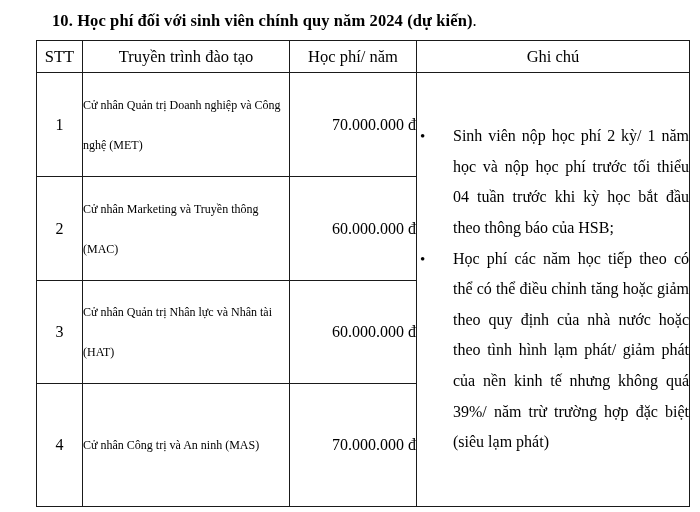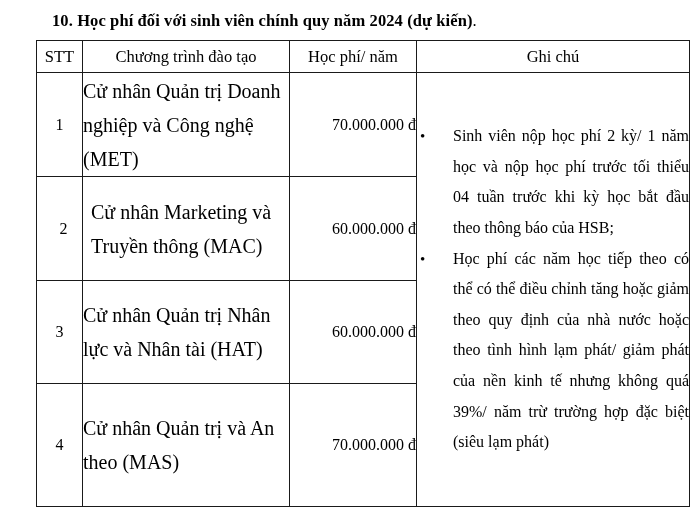--- a/index.html
+++ b/index.html
@@ -72,22 +72,22 @@
 
   
   .cell-stt {
     text-align: center;
     font-size: 16px;
     line-height: 20px;
   }
   .cell-prog {
     text-align: left;
     padding: 6px 8px 6px 11px;
-    font-size: 20px;
-    line-height: 34px;
+    font-size: 12px;
+    line-height: 40px;
   }
   .cell-fee {
     text-align: right;
     font-size: 16px;
     line-height: 20px;
   }
 
   
   .cell-note {
     vertical-align: top;
@@ -118,21 +118,21 @@
     line-height: 30.6px;
     font-size: 15px;
     text-align: left;
   }
   .note-text {
     display: block;
   }
 
   
   .row-1 td { height: 103px; }
-  .row-2 td { height: 103px; padding-left: 8px; }
+  .row-2 td { height: 103px; }
   .row-3 td { height: 102px; }
   .row-4 td { height: 122px; }
 </style>
 </head>
 <body>
 
 <div class="page">
 
   <div class="doc-title">
     <span>10.</span>
@@ -142,21 +142,21 @@
   <table class="fee-table">
     <colgroup>
       <col class="col-stt">
       <col class="col-prog">
       <col class="col-fee">
       <col class="col-note">
     </colgroup>
     <thead>
       <tr>
         <td>STT</td>
-        <td>Chương trình đào tạo</td>
+        <td>Truyền trình đào tạo</td>
         <td>Học phí/ năm</td>
         <td>Ghi chú</td>
       </tr>
     </thead>
     <tbody>
       <tr class="row-1">
         <td class="cell-stt">1</td>
         <td class="cell-prog">Cử nhân Quản trị Doanh nghiệp và Công nghệ (MET)</td>
         <td class="cell-fee">70.000.000 đ</td>
         <td class="cell-note" rowspan="4">
@@ -177,19 +177,19 @@
         <td class="cell-prog">Cử nhân Marketing và Truyền thông (MAC)</td>
         <td class="cell-fee">60.000.000 đ</td>
       </tr>
       <tr class="row-3">
         <td class="cell-stt">3</td>
         <td class="cell-prog">Cử nhân Quản trị Nhân lực và Nhân tài (HAT)</td>
         <td class="cell-fee">60.000.000 đ</td>
       </tr>
       <tr class="row-4">
         <td class="cell-stt">4</td>
-        <td class="cell-prog">Cử nhân Quản trị và An theo (MAS)</td>
+        <td class="cell-prog">Cử nhân Công trị và An ninh (MAS)</td>
         <td class="cell-fee">70.000.000 đ</td>
       </tr>
     </tbody>
   </table>
 
 </div>
 
 </body></html>

